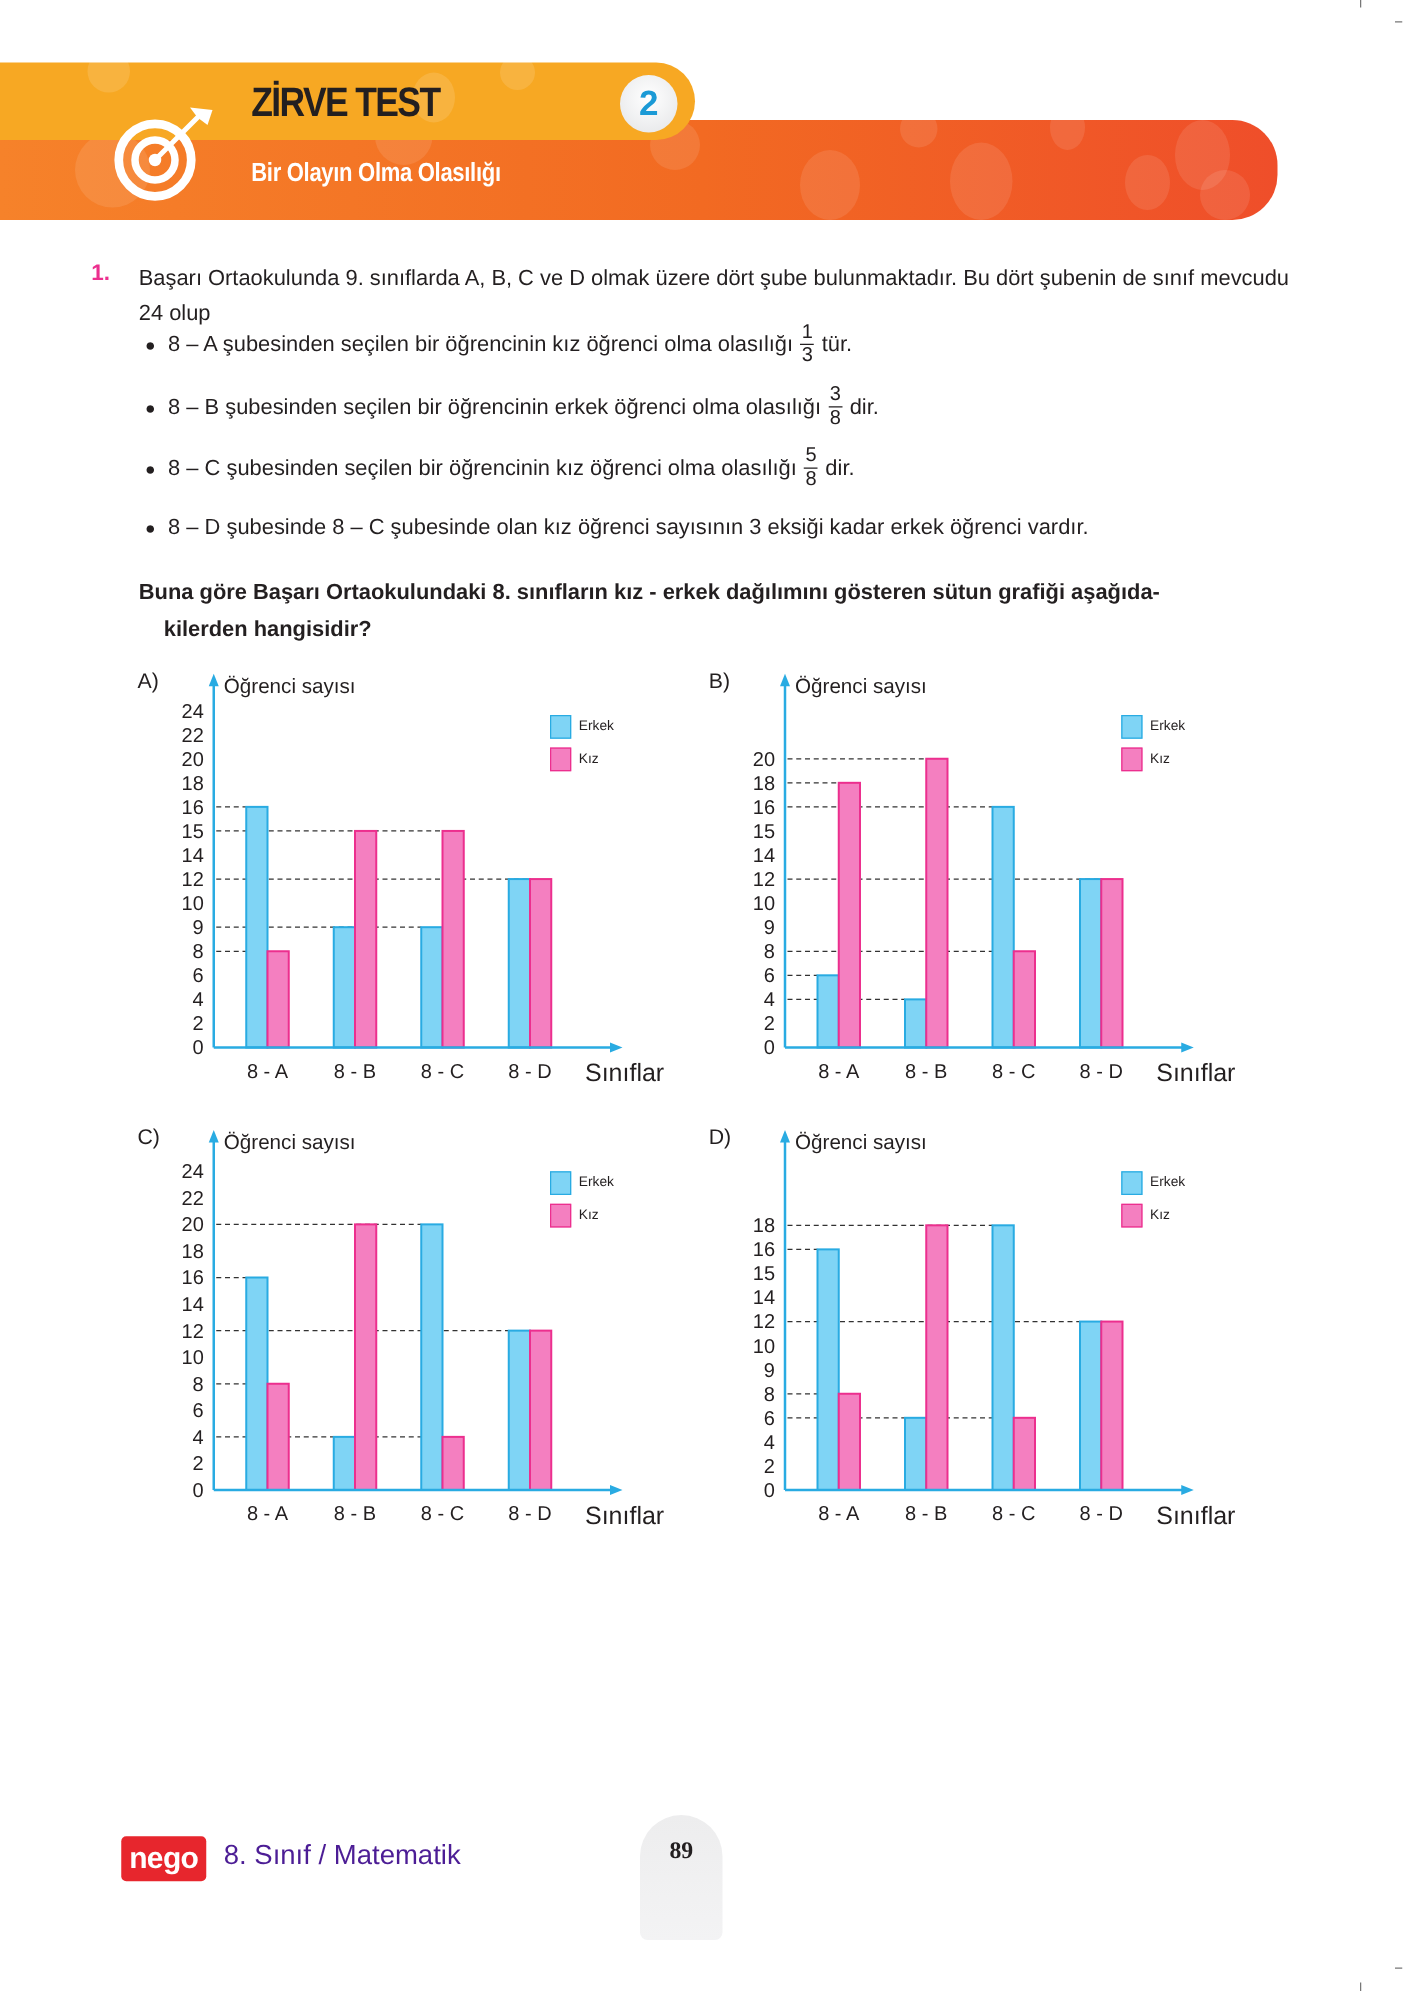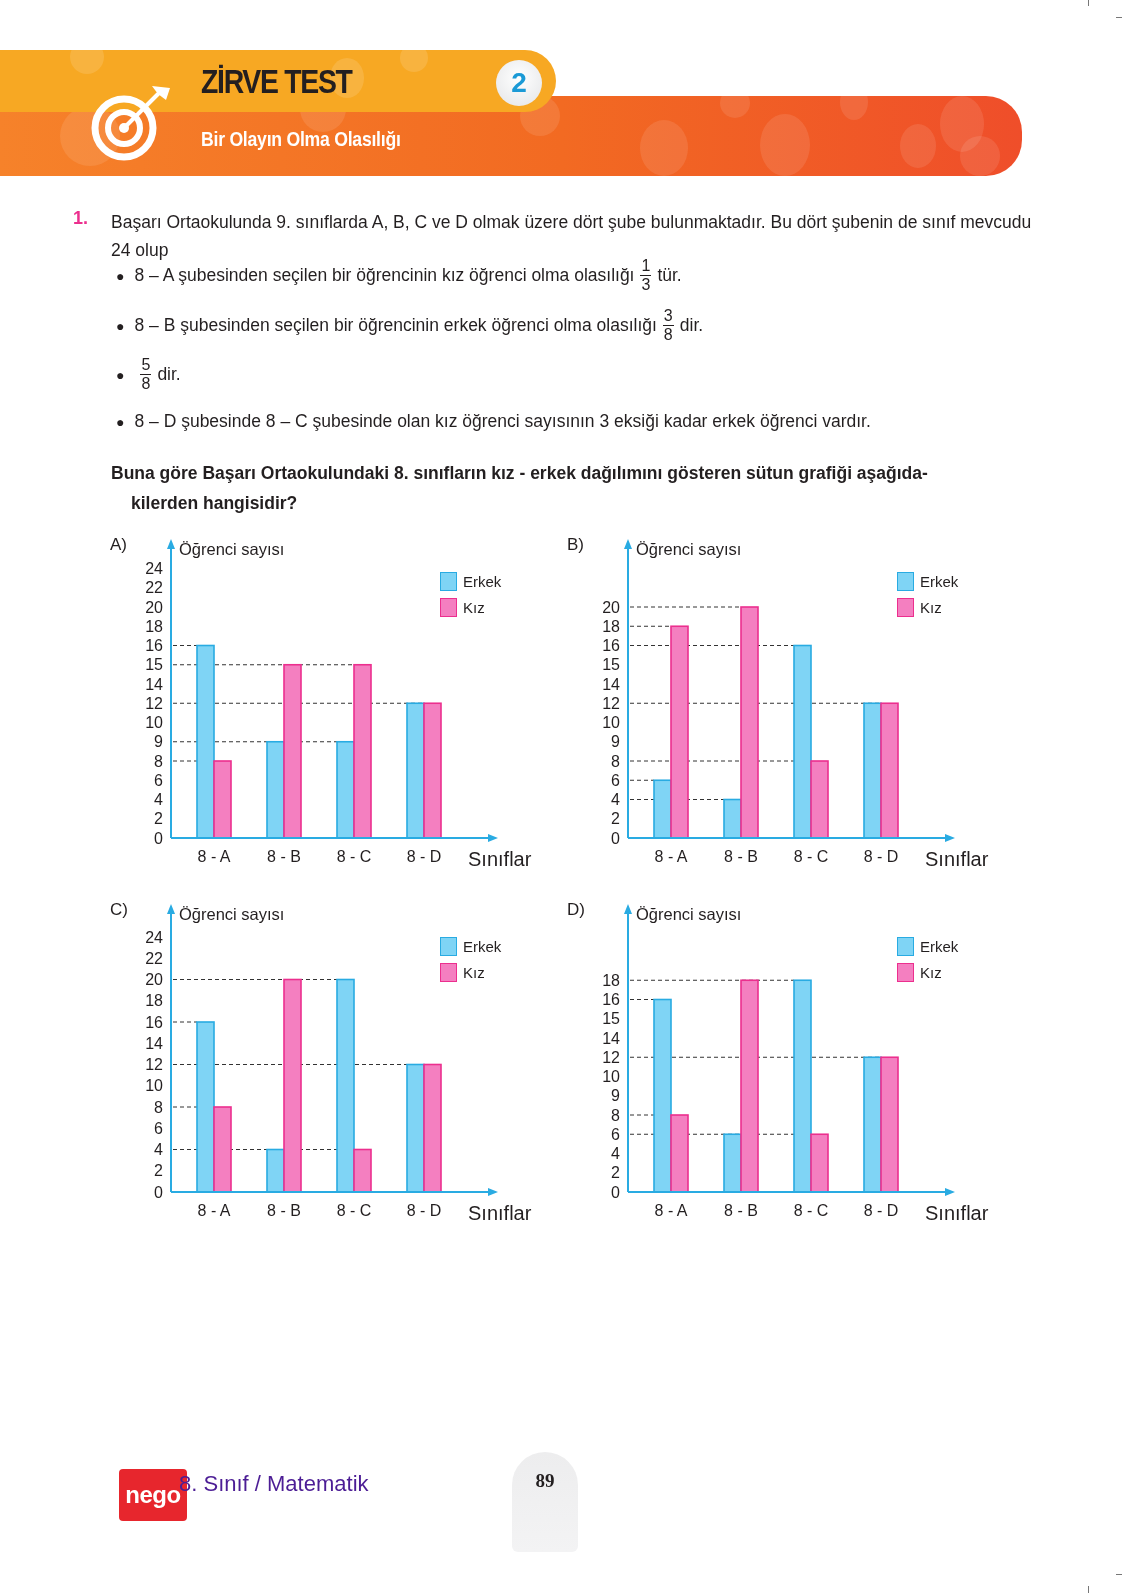--- a/index.html
+++ b/index.html
@@ -36,29 +36,29 @@
   .frac .num { border-bottom: 1px solid #231f20; padding: 0 1px 1px; }
   .frac .den { padding-top: 1px; }
   .prompt { position: absolute; left: 111px; top: 458px; width: 930px; font-size: 17.5px; font-weight: bold; line-height: 30px; }
   .prompt .l2 { padding-left: 20px; display: block; }
 
   
   .chart { position: absolute; width: 440px; height: 350px; }
   .chart svg { position: absolute; left: 0; top: 0; overflow: visible; }
   .opt-label { position: absolute; left: 0; top: 0; font-size: 17px; }
   .ytitle { position: absolute; font-size: 16.5px; }
-  .legend { position: absolute; font-size: 15px; }
+  .legend { position: absolute; font-size: 11px; }
   .legend .row { display: flex; align-items: center; height: 26px; }
   .legend .sw { width: 17px; height: 19px; margin-right: 6px; box-sizing: border-box; }
   .xtitle { position: absolute; font-size: 20px; }
 
   
-  .nego { position: absolute; left: 97px; top: 1469px; width: 68px; height: 52px; background: #e7262d;
+  .nego { position: absolute; left: 97px; top: 1469px; width: 68px; height: 36px; background: #e7262d;
     border-radius: 4px; color: #fff; font-weight: bold; font-size: 24px; display: flex; align-items: center;
-    justify-content: center; letter-spacing: -0.5px; margin-left: 22px; }
+    justify-content: center; letter-spacing: -0.5px; }
   .footer-text { position: absolute; left: 179px; top: 1471px; font-size: 22px; color: #4c1d95; }
   .page-badge { position: absolute; left: 512px; top: 1452px; width: 66px; height: 100px;
     background: linear-gradient(180deg, #ededee 0%, #f3f3f4 100%); border-radius: 33px 33px 6px 6px; }
   .page-num { position: absolute; left: 512px; top: 1470px; width: 66px; text-align: center;
     font-family: "Liberation Serif", serif; font-size: 19px; color: #231f20; font-weight: bold; }
 </style>
 </head>
 <body>
 
 <div class="crop" style="left:1088px;top:0;width:1px;height:6px;"></div>
@@ -112,20 +112,21 @@
   <span class="dot">●</span>
   <span>8 – B şubesinden seçilen bir öğrencinin erkek öğrenci olma olasılığı</span>
   <span class="frac">
     <span class="num">3</span>
     <span class="den">8</span>
   </span>
   <span>dir.</span>
 </div>
 <div class="bullet" style="top:357px;">
   <span class="dot">●</span>
+  <span>8 – C şubesinden seçilen bir öğrencinin kız öğrenci olma olasılığı</span>
   <span class="frac">
     <span class="num">5</span>
     <span class="den">8</span>
   </span>
   <span>dir.</span>
 </div>
 <div class="bullet" style="top:411px;">
   <span class="dot">●</span>
   <span>8 – D şubesinde 8 – C şubesinde olan kız öğrenci sayısının 3 eksiği kadar erkek öğrenci vardır.</span>
 </div>

